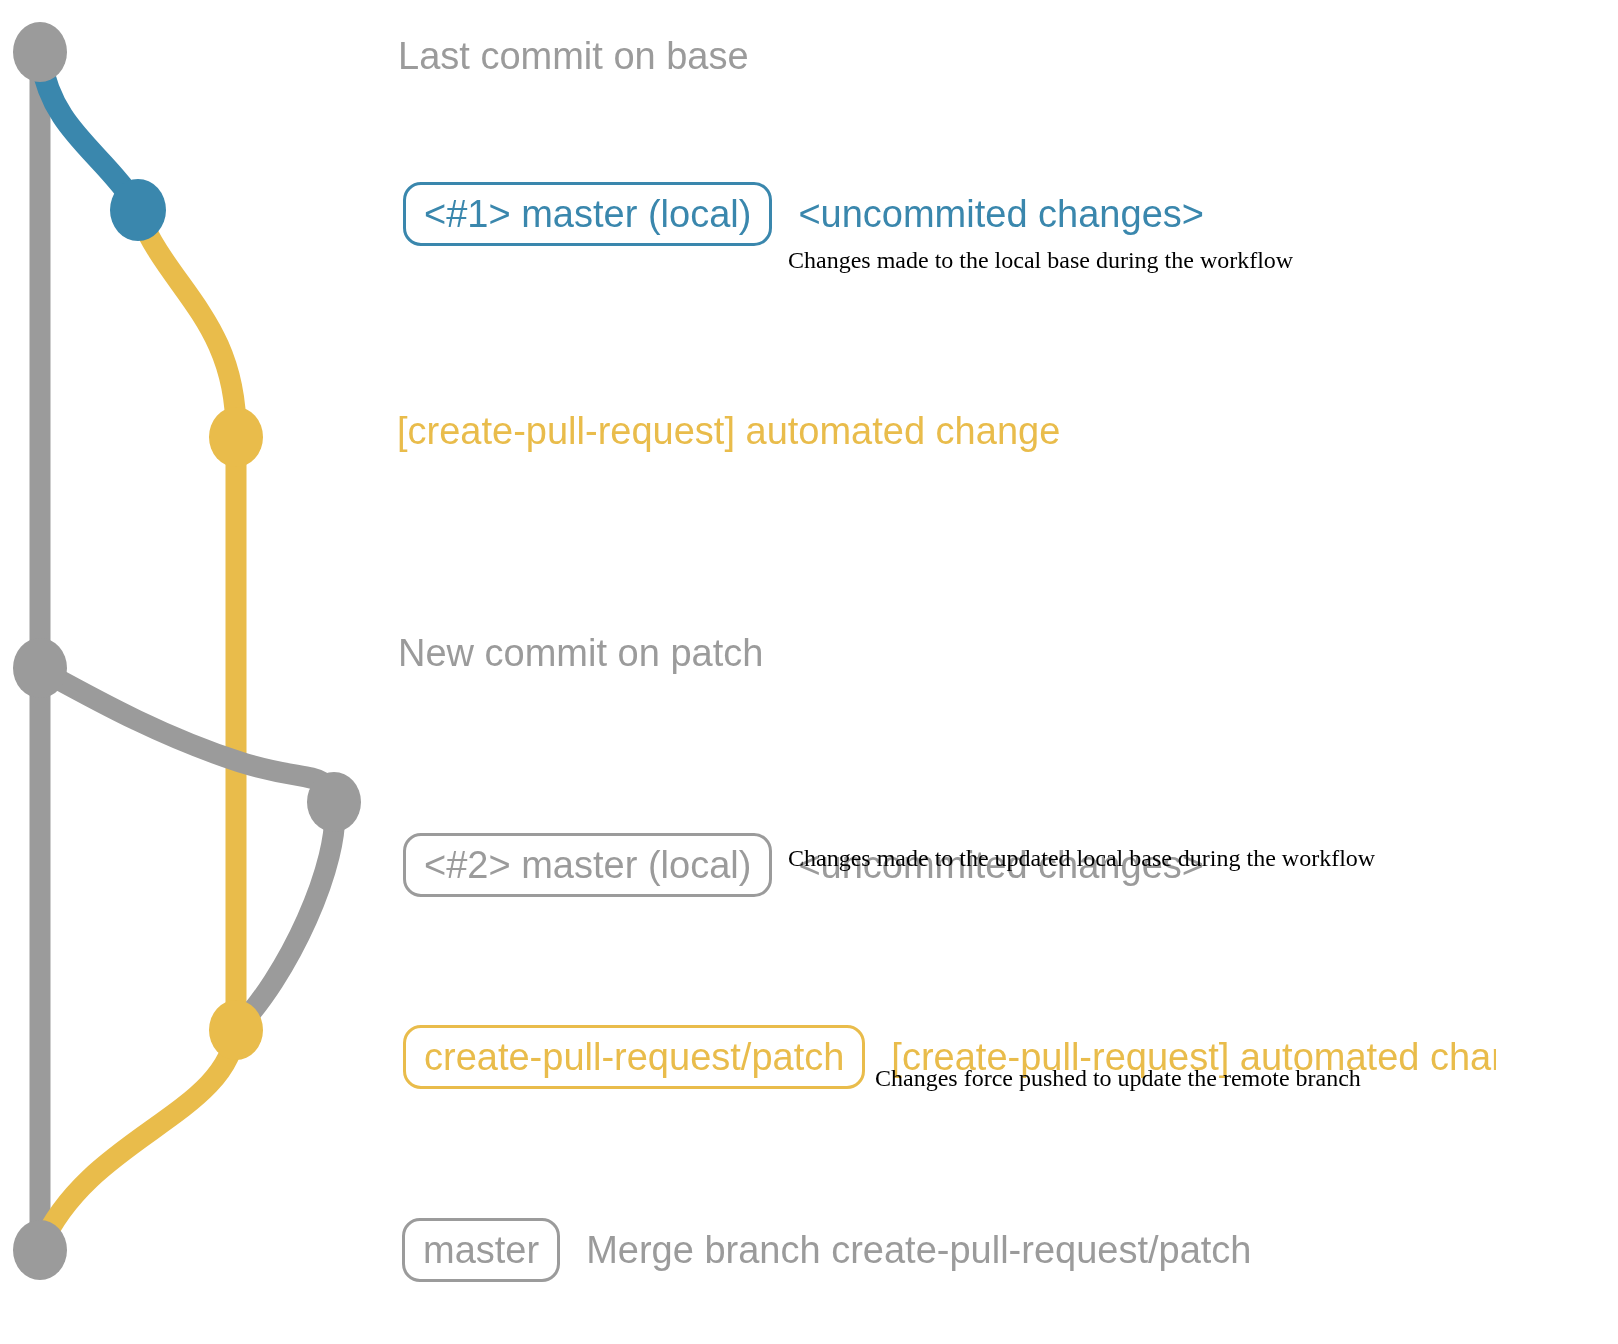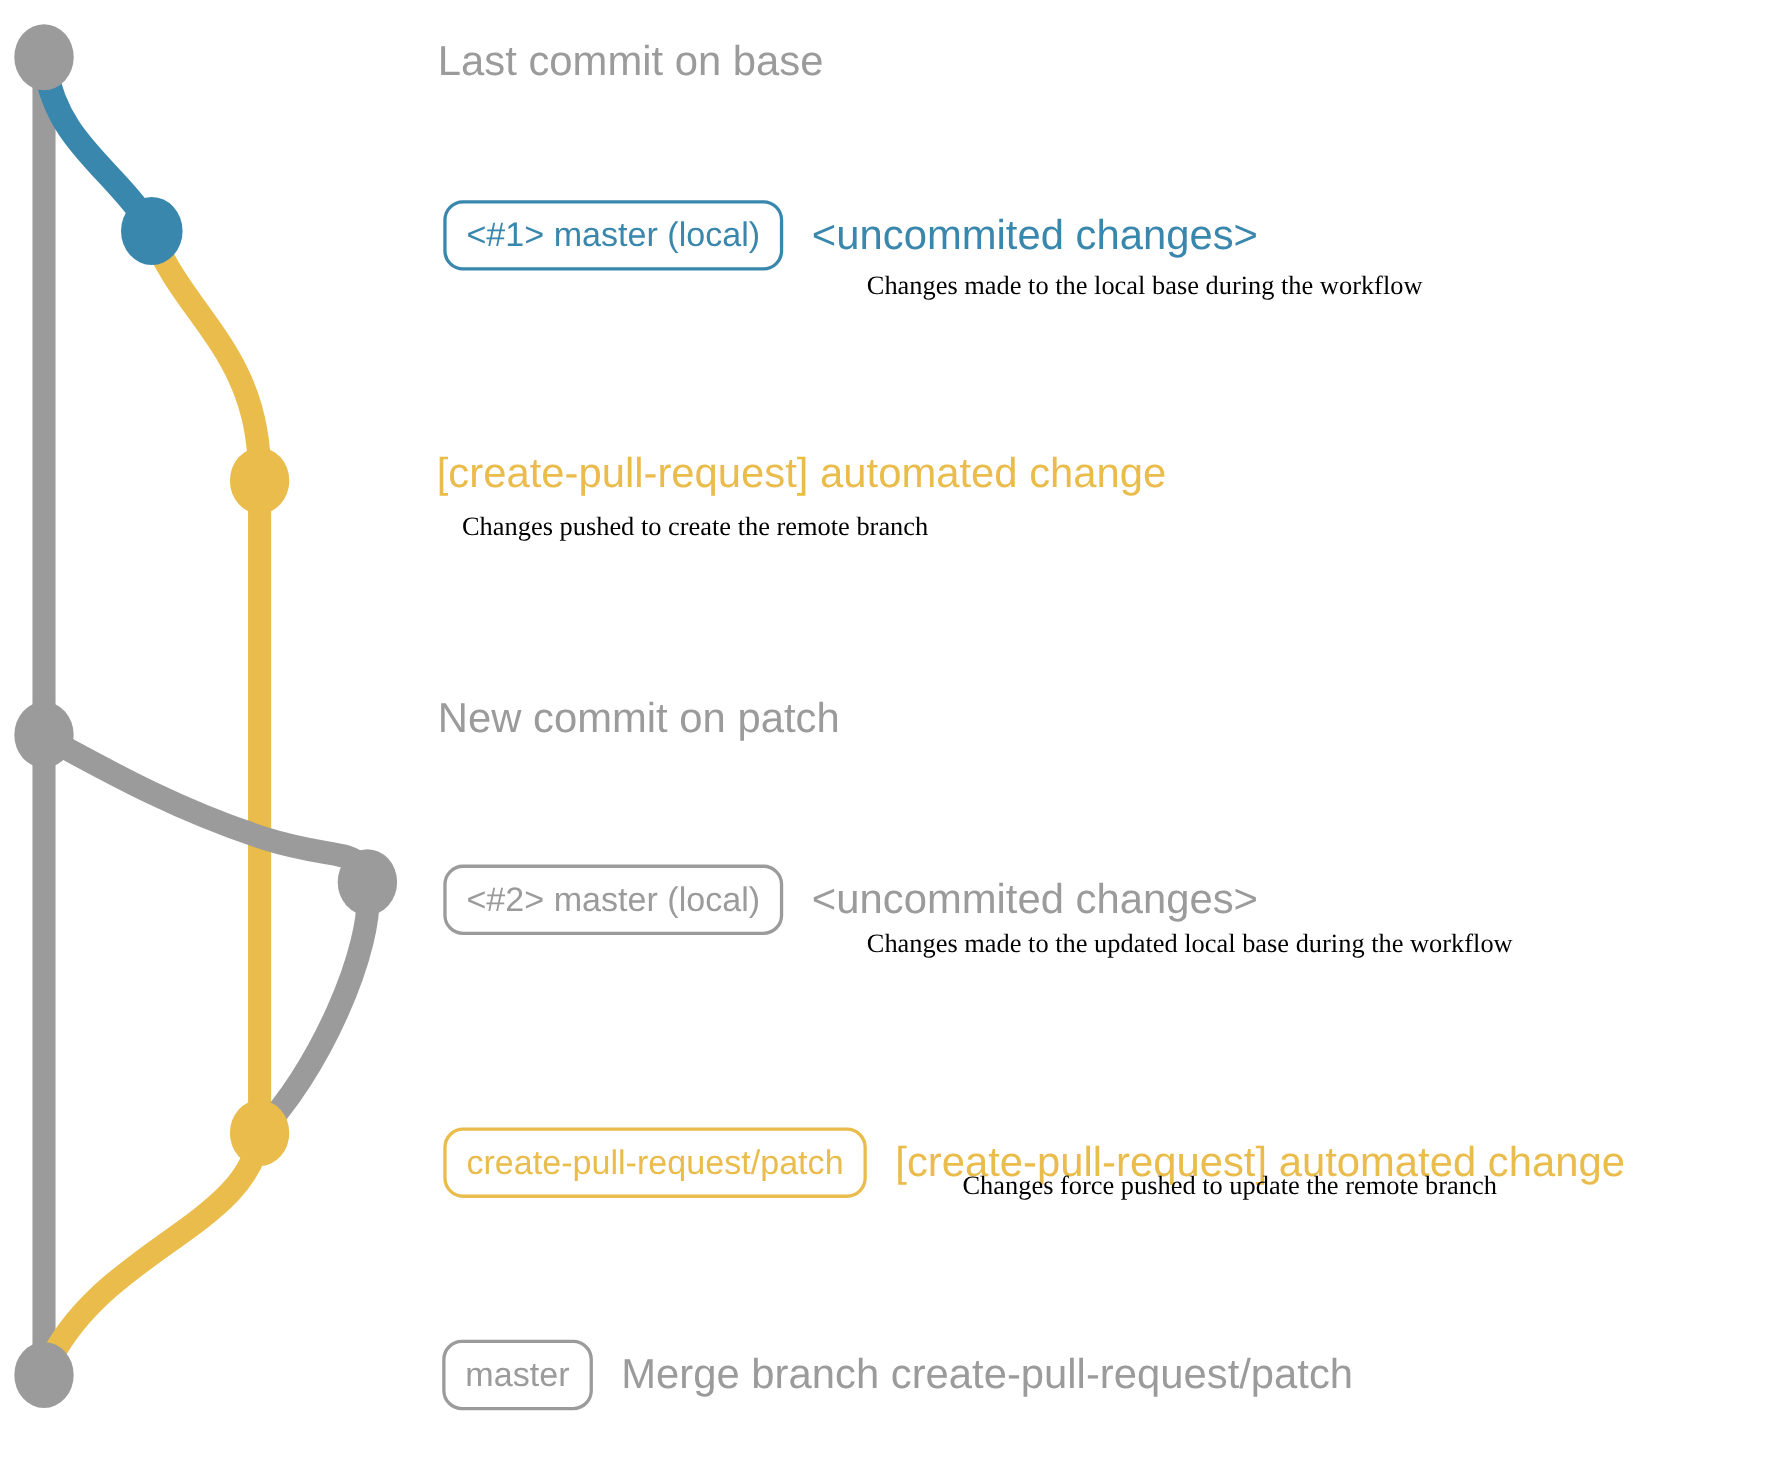--- a/index.html
+++ b/index.html
@@ -28,21 +28,21 @@
   .label-row{
     position:absolute;
     display:flex;align-items:center;gap:26px;
     white-space:nowrap;
   }
   .badge{
     display:inline-block;
     border:3px solid currentColor;
     border-radius:18px;
     padding:7px 18px;
-    font-size:31px;line-height:44px;
+    font-size:38px;line-height:44px;
   }
   .note{font-size:38px;line-height:44px;}
   .desc{
     position:absolute;
     font-family:"Liberation Serif",serif;
     font-size:24px;line-height:40px;
     color:var(--c-text,#000);
     white-space:nowrap;
   }
 </style>
@@ -72,25 +72,24 @@
 
   <div class="plain c-gray" style="left:398px;top:33px;">Last commit on base</div>
 
   <div class="label-row c-blue" style="left:403px;top:182px;">
     <span class="badge">&lt;#1&gt; master (local)</span>
     <span class="note">&lt;uncommited changes&gt;</span>
   </div>
   <div class="desc" style="left:788px;top:240px;">Changes made to the local base during the workflow</div>
 
   <div class="plain c-yellow" style="left:397px;top:408px;">[create-pull-request] automated change</div>
-  <div class="desc" style="left:420px;top:459px;">Changes pushed to create the remote branch</div>
 
   <div class="plain c-gray" style="left:398px;top:630px;">New commit on patch</div>
 
-  <div class="label-row c-gray" style="left:403px;top:786px;">
+  <div class="label-row c-gray" style="left:403px;top:833px;">
     <span class="badge">&lt;#2&gt; master (local)</span>
     <span class="note">&lt;uncommited changes&gt;</span>
   </div>
   <div class="desc" style="left:788px;top:838px;">Changes made to the updated local base during the workflow</div>
 
   <div class="label-row c-yellow" style="left:403px;top:1025px;">
     <span class="badge">create-pull-request/patch</span>
     <span class="note">[create-pull-request] automated change</span>
   </div>
   <div class="desc" style="left:875px;top:1058px;">Changes force pushed to update the remote branch</div>

